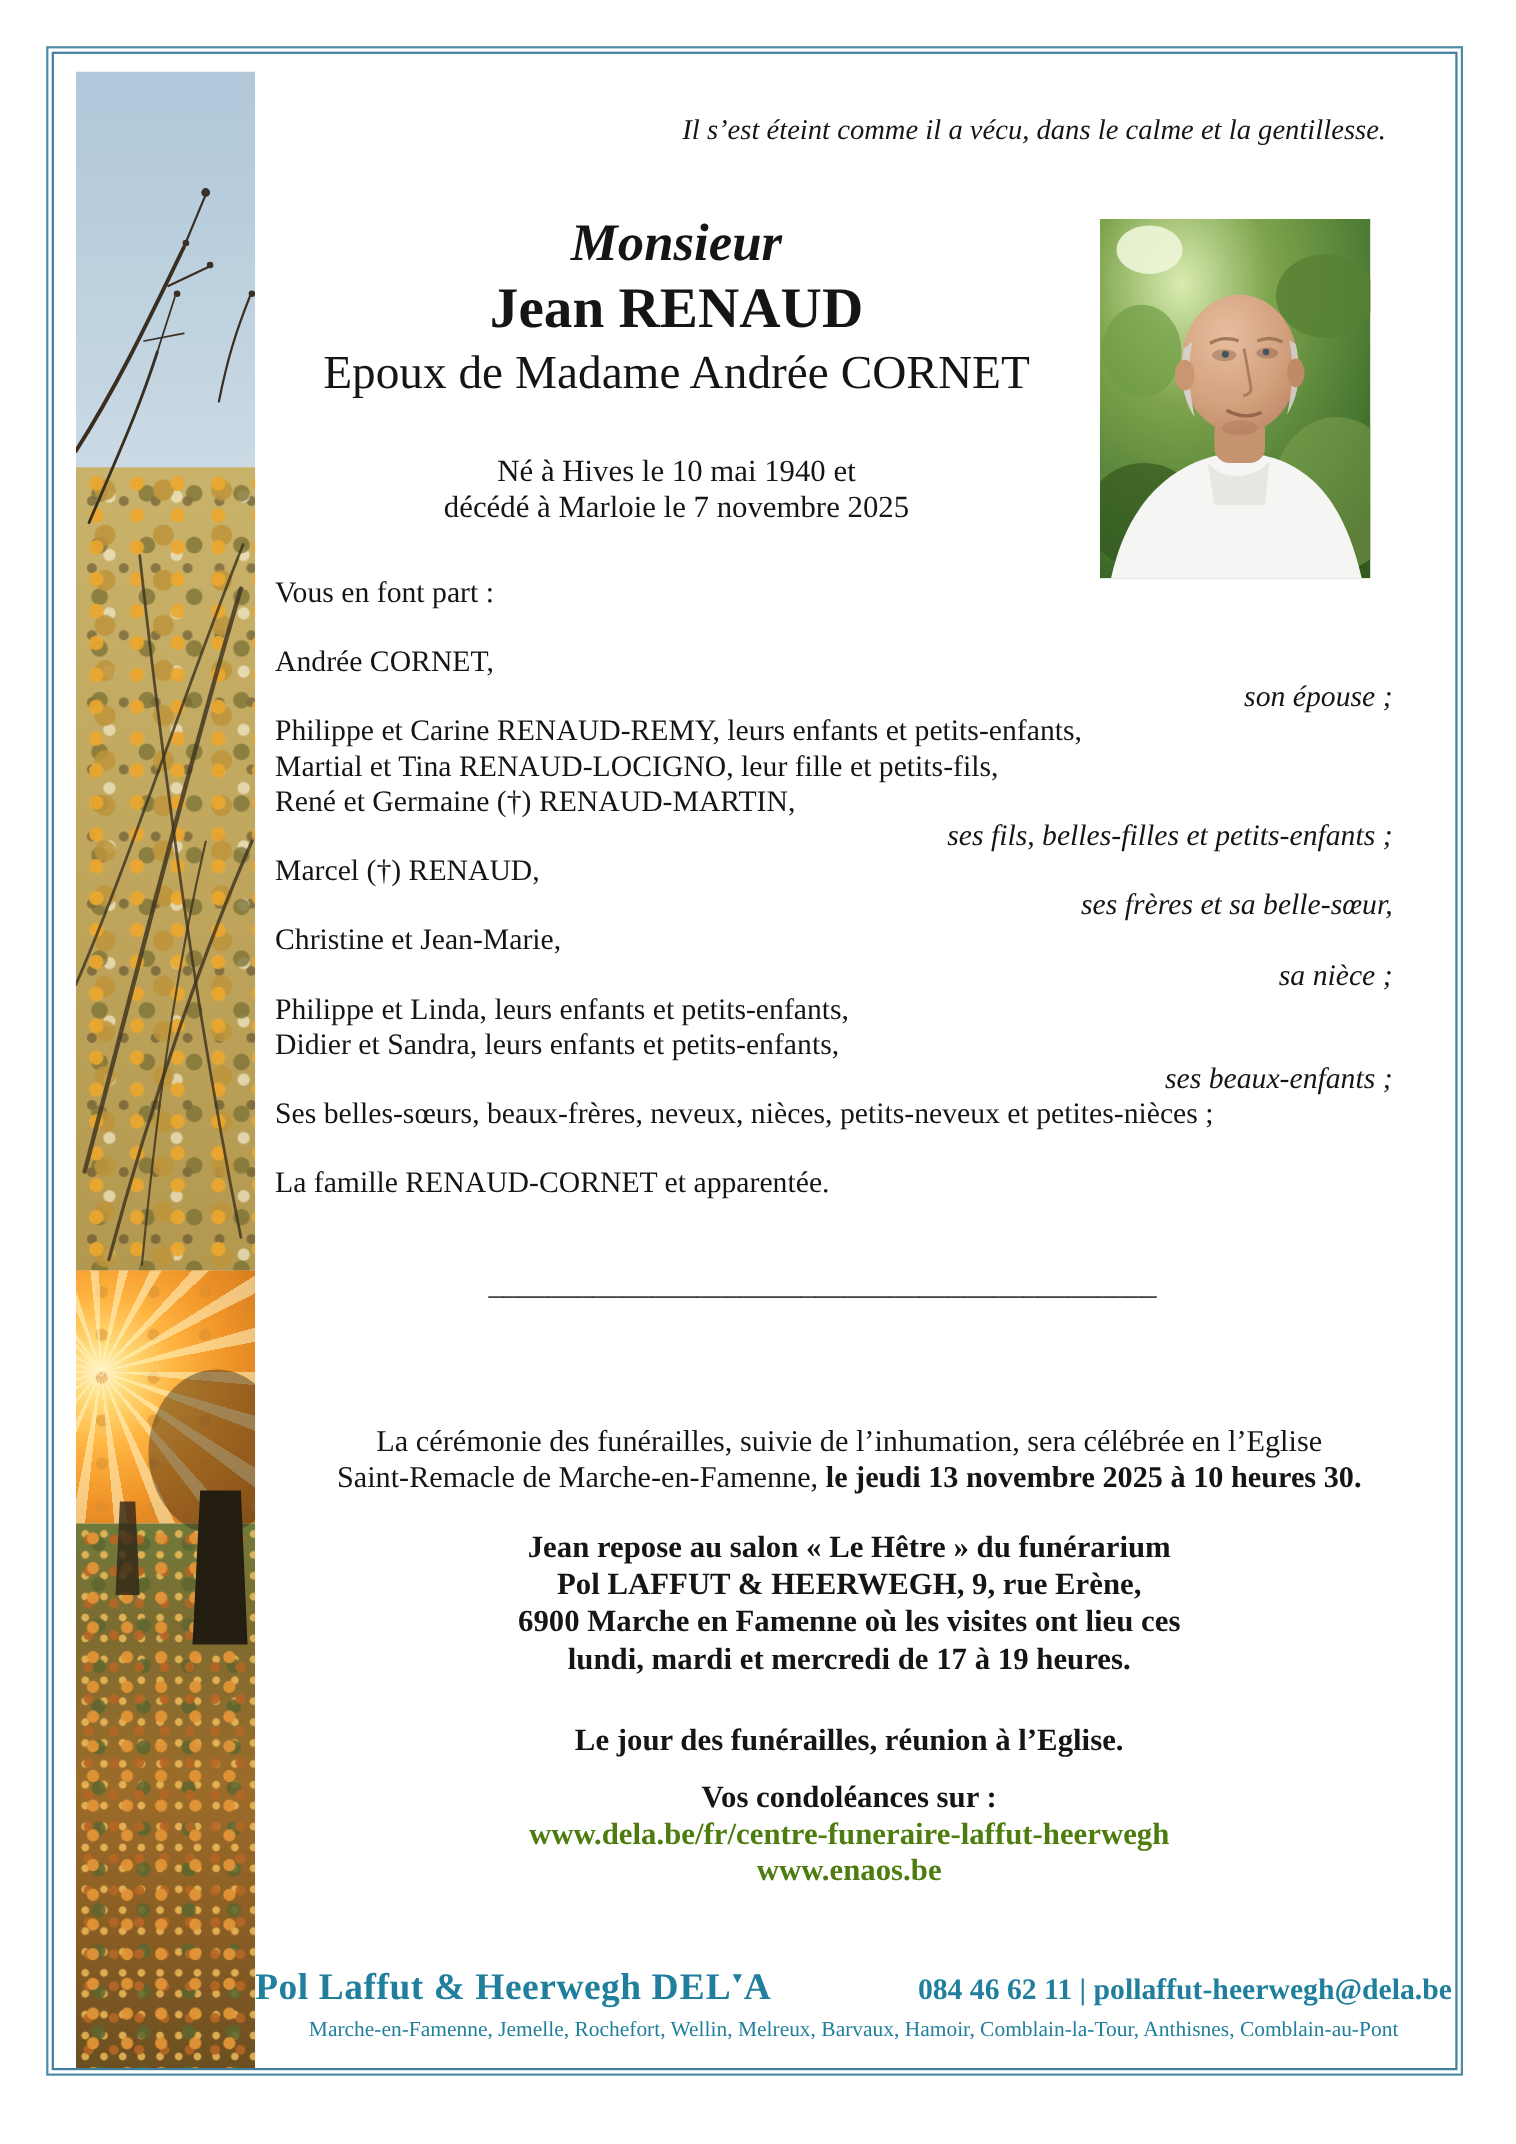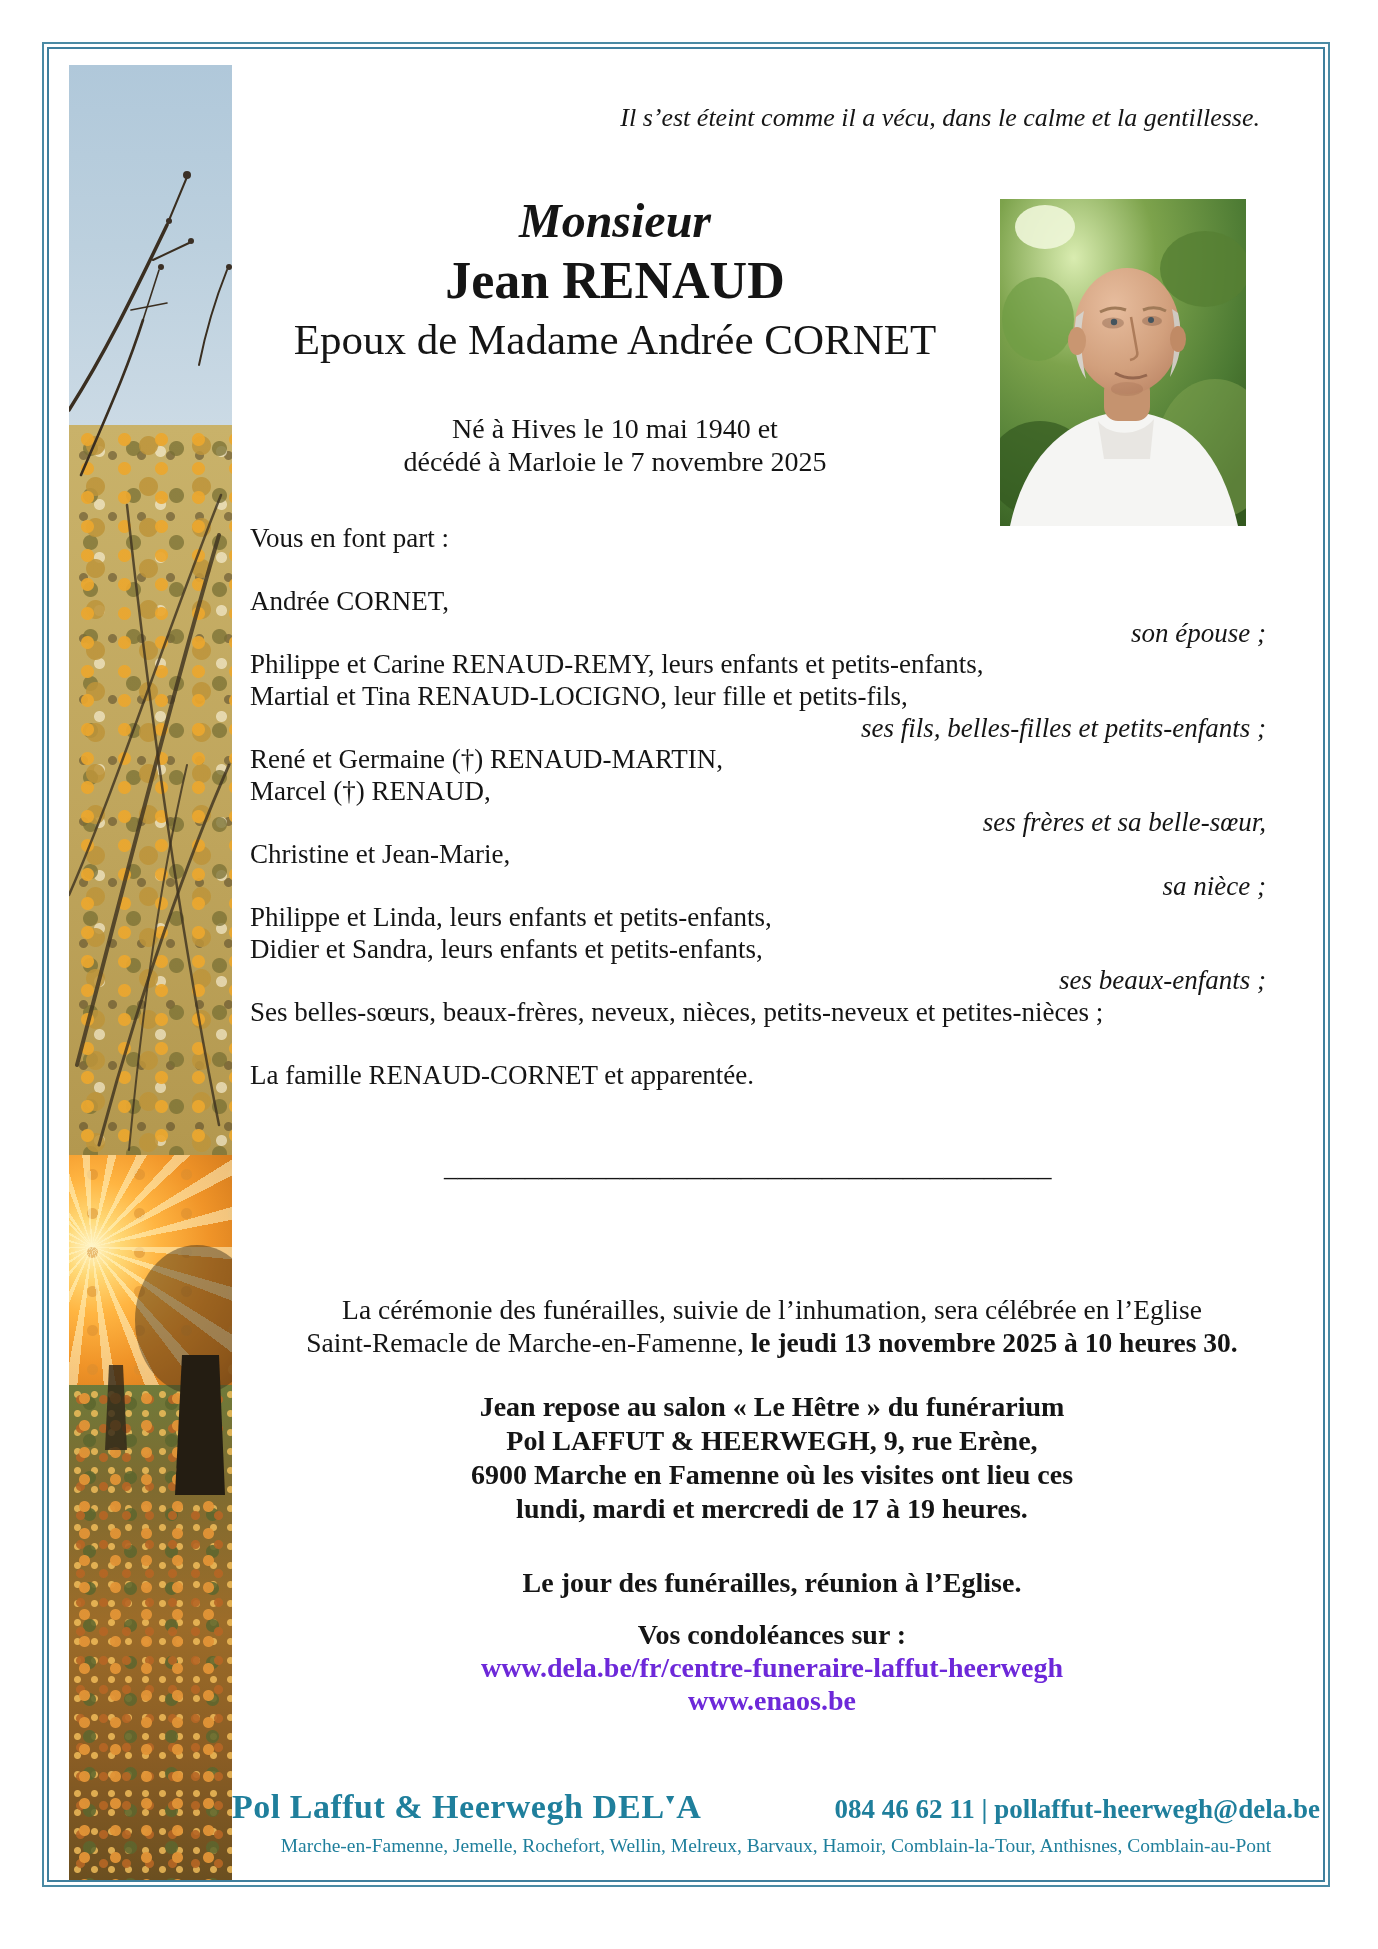--- a/index.html
+++ b/index.html
@@ -62,21 +62,21 @@
         letter-spacing:0;white-space:nowrap;color:#161616;}
   .ceremony{position:absolute;left:240px;top:1293px;width:1064px;text-align:center;
             font-size:27.5px;line-height:33px;}
   .b{font-weight:bold;}
   .repose{position:absolute;left:240px;top:1390px;width:1064px;text-align:center;
           font-size:28px;line-height:34px;font-weight:bold;}
   .reunion{position:absolute;left:240px;top:1553px;width:1064px;text-align:center;
            font-size:28px;font-weight:bold;margin-top:14px;}
   .condoleances{position:absolute;left:240px;top:1618px;width:1064px;text-align:center;
                 font-size:28px;line-height:33px;font-weight:bold;}
-  .condoleances a{display:block;color:#6d28d9;text-decoration:none;margin-top:0;}
+  .condoleances a{display:block;color:#4d7c0f;text-decoration:none;margin-top:0;}
 
   
   .footer{position:absolute;left:232px;top:1788px;width:1088px;text-align:center;color:#1f7f9c;}
   .fline1{display:flex;justify-content:space-between;align-items:baseline;gap:34px;}
   .brand{font-size:34px;font-weight:600;letter-spacing:.5px;}
   .dela{font-weight:bold;letter-spacing:1px;}
   .wedge{font-size:14px;vertical-align:14px;margin:0 -2px;}
   .contact{font-size:27px;font-weight:600;}
   .cities{font-size:19.5px;margin-top:9px;}
 </style>
@@ -177,22 +177,22 @@
 </div>
 
 <div class="family">
 
 <div class="fline align-left">Vous en font part :</div>
     <div class="fline align-left"></div>
     <div class="fline align-left">Andrée CORNET,</div>
     <div class="fline align-right italic">son épouse ;</div>
     <div class="fline align-left">Philippe et Carine RENAUD-REMY, leurs enfants et petits-enfants,</div>
     <div class="fline align-left">Martial et Tina RENAUD-LOCIGNO, leur fille et petits-fils,</div>
+    <div class="fline align-left">René et Germaine (†) RENAUD-MARTIN,</div>
     <div class="fline align-right italic">ses fils, belles-filles et petits-enfants ;</div>
-    <div class="fline align-left">René et Germaine (†) RENAUD-MARTIN,</div>
     <div class="fline align-left">Marcel (†) RENAUD,</div>
     <div class="fline align-right italic">ses frères et sa belle-sœur,</div>
     <div class="fline align-left">Christine et Jean-Marie,</div>
     <div class="fline align-right italic">sa nièce ;</div>
     <div class="fline align-left">Philippe et Linda, leurs enfants et petits-enfants,</div>
     <div class="fline align-left">Didier et Sandra, leurs enfants et petits-enfants,</div>
     <div class="fline align-right italic">ses beaux-enfants ;</div>
     <div class="fline align-left">Ses belles-sœurs, beaux-frères, neveux, nièces, petits-neveux et petites-nièces ;</div>
     <div class="fline align-left"></div>
     <div class="fline align-left">La famille RENAUD-CORNET et apparentée.</div>

